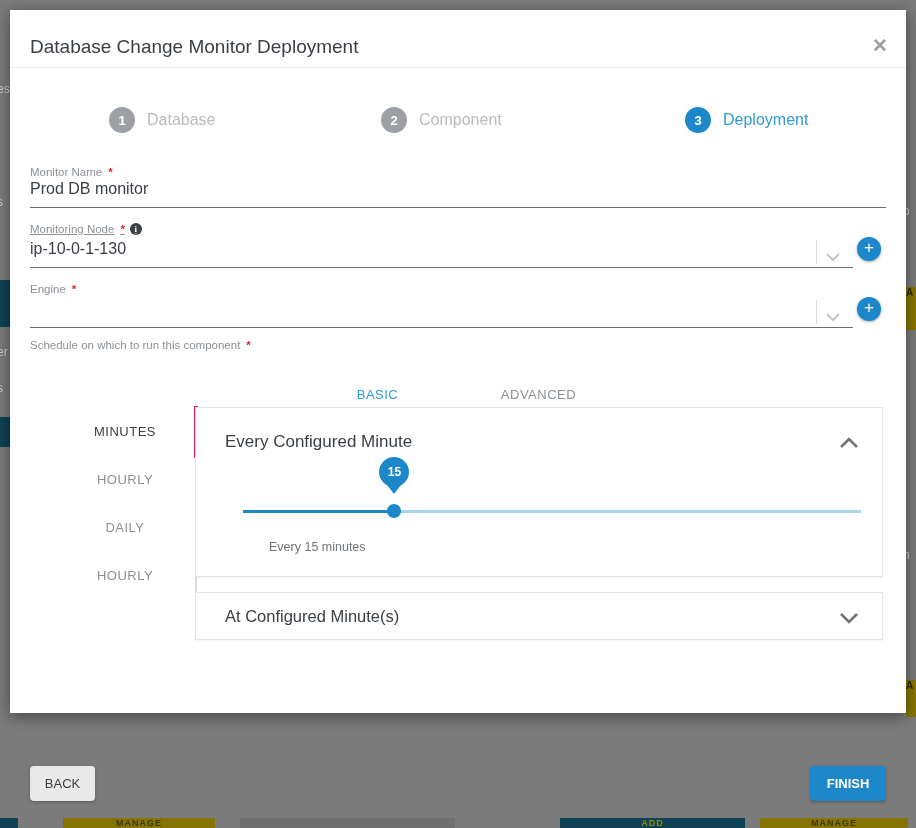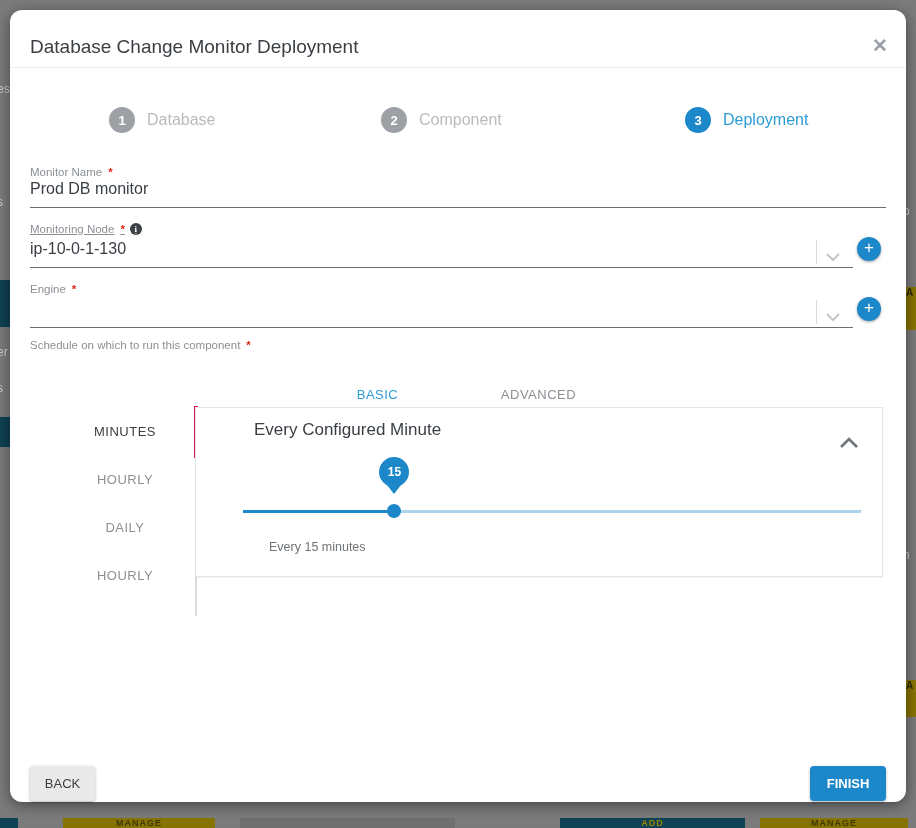--- a/index.html
+++ b/index.html
@@ -18,22 +18,22 @@
   .frag-text{position:absolute;color:#cfcfcf;font-size:12px;left:-3px;}
   .frag-block{position:absolute;left:0;width:10px;background:var(--teal);}
   .frag-olive{position:absolute;left:0;width:10px;background:var(--olive);color:#2e2a00;font-size:10px;font-weight:bold;}
   .bb{position:absolute;top:0;height:12px;font-size:9px;font-weight:bold;text-align:center;line-height:10px;letter-spacing:1px;}
   .bb.olive{background:var(--olive);color:#3f3800;}
   .bb.teal{background:var(--teal);color:#9a8600;}
   .bb.gray{background:#6f6f6f;}
   .bb.corner{background:var(--teal);}
 
   
-  #modal{position:absolute;left:10px;top:10px;width:896px;height:792px;background:#fff;
-    border-radius:12px;box-shadow:0 3px 14px rgba(0,0,0,.45);}
+  #modal{position:absolute;left:10px;top:10px;width:896px;height:703px;background:#fff;
+    border-radius:0;box-shadow:0 3px 14px rgba(0,0,0,.45);}
   #modal-title{position:absolute;left:20px;top:26px;font-size:19px;color:#3a3f44;}
   #modal-close{position:absolute;right:18px;top:24px;font-size:19px;font-weight:bold;color:#9aa0a6;cursor:pointer;}
   #header-divider{position:absolute;left:0;top:57px;width:100%;height:1px;background:#ececec;}
 
   
   .step{position:absolute;top:97px;height:26px;display:flex;align-items:center;gap:12px;cursor:pointer;}
   .step-circle{width:26px;height:26px;border-radius:50%;background:#9da1a5;color:#fff;
     font-size:13px;font-weight:bold;display:flex;align-items:center;justify-content:center;}
   .step-label{font-size:16px;color:#b8bbbe;}
   .step.active .step-circle{background:var(--accent);}
@@ -76,21 +76,21 @@
   #st-0{top:414px;} #st-1{top:462px;} #st-2{top:510px;} #st-3{top:558px;}
   #side-ind-track{position:absolute;left:185px;top:396px;width:2px;height:210px;background:#d9dbdd;}
   #side-ind{position:absolute;left:184px;top:396px;width:4px;height:52px;background:var(--pink);}
 
   
   .panel{position:absolute;left:185px;width:688px;background:#fff;border:1px solid #e3e5e7;
     box-shadow:0 1px 2px rgba(0,0,0,.05);}
   #panel-1{top:397px;height:170px;}
   #panel-2{top:582px;height:48px;}
   .panel-title{position:absolute;left:29px;font-size:17px;color:#3a3f44;}
-  #panel-1 .panel-title{top:12px;margin-left:29px;}
+  #panel-1 .panel-title{top:24px;}
   #panel-2 .panel-title{top:14px;font-size:16.5px;}
   .panel-chev{position:absolute;right:24px;cursor:pointer;}
   #panel-1 .panel-chev{top:26px;} #panel-2 .panel-chev{top:17px;}
 
   
   #slider{position:absolute;left:47px;top:96px;width:618px;height:14px;}
   #slider-track{position:absolute;left:0;top:6px;width:100%;height:3px;background:var(--track);}
   #slider-fill{position:absolute;left:0;top:6px;width:var(--pct,24.5%);height:3px;background:var(--accent);}
   #slider-thumb{position:absolute;left:calc(var(--pct,24.5%) - 7px);top:0;width:14px;height:14px;
     border-radius:50%;background:var(--accent);cursor:pointer;}
@@ -220,16 +220,24 @@
     <div id="slider" style="--pct: 24.5%;">
       <div id="slider-track"></div>
       <div id="slider-fill"></div>
       <div id="balloon">15</div>
       <div id="balloon-tail"></div>
       <div id="slider-thumb"></div>
     </div>
     <div id="slider-caption">Every 15 minutes</div>
   </div>
 
+  <div class="panel" id="panel-2">
+    <div class="panel-title">At Configured Minute(s)</div>
+    <div class="panel-chev">
+      <svg width="18" height="11" viewBox="0 0 18 11">
+          <polyline points="1,1 9,9 17,1" fill="none" stroke="#6f7478" stroke-width="2.6"></polyline>
+        </svg>
+    </div>
+  </div>
 
   <button id="btn-back">BACK</button>
   <button id="btn-finish">FINISH</button>
 </div>
 
 </body></html>

